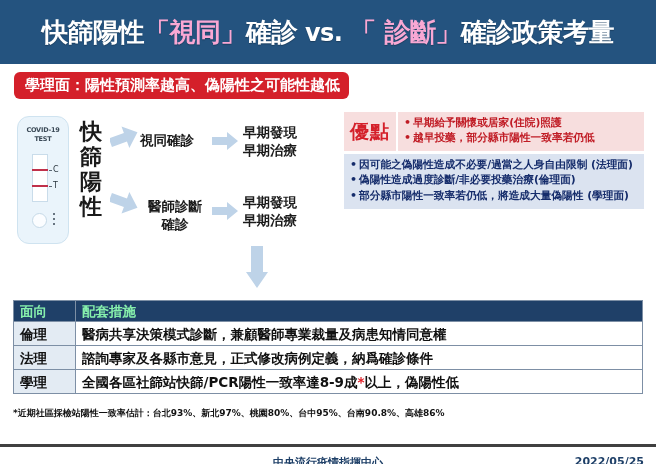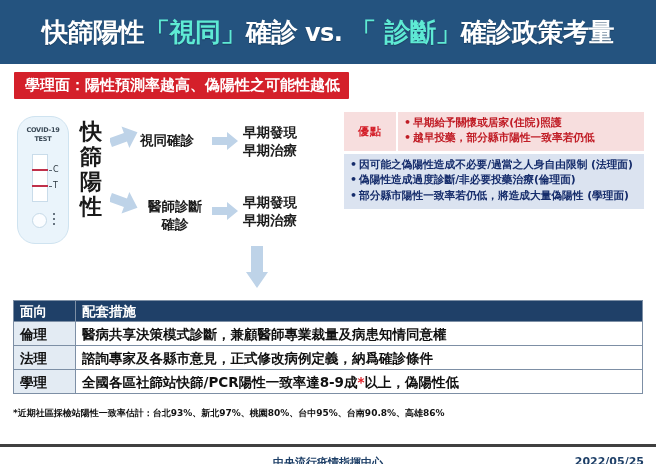--- a/index.html
+++ b/index.html
@@ -15,46 +15,46 @@
   .titlebar {
     position: absolute; left: 0; top: 0; width: 656px; height: 64px;
     background: #24537f;
     display: flex; align-items: center; justify-content: center;
   }
   .title {
     font-size: 26px; font-weight: bold; color: #ffffff;
     letter-spacing: -0.5px; white-space: nowrap;
     text-shadow: 0 1px 1px rgba(0,0,0,.25);
   }
-  .title .hl { color: #5eead4; }
+  .title .hl { color: #f9a8d4; }
   .title .vs { color: #ffffff; font-size: 24px; }
 
   
   .subband-wrap {
     position: absolute; left: 0; top: 64px; width: 656px; height: 42px;
     background: #ffffff;
   }
   .subband {
     position: absolute; left: 14px; top: 8px; height: 27px;
     background: #d4202a;
     display: flex; align-items: center;
     padding: 0 9px 0 11px;
-    border-radius: 1px;
+    border-radius: 6px;
   }
   .subband-text {
     color: #ffffff; font-size: 15px; font-weight: bold; white-space: nowrap;
     letter-spacing: 0px;
   }
 
   
   .diagram { position: absolute; left: 0; top: 106px; width: 336px; height: 186px; }
 
   .kit {
     position: absolute; left: 17px; top: 10px; width: 52px; height: 128px;
-    background: #eaf4fb; border: 1px solid #cfe3f0; border-radius: 18px; padding-left: 26px;
+    background: #eaf4fb; border: 1px solid #cfe3f0; border-radius: 12px; padding-left: 26px;
   }
   .kit-label {
     position: absolute; left: 0; top: 9px; width: 100%;
     text-align: center; font-size: 6.5px; font-weight: bold; color: #3b4a57;
     line-height: 1.35; letter-spacing: -0.2px;
   }
   .kit-window {
     position: absolute; left: 14px; top: 37px; width: 16px; height: 48px;
     background: #ffffff; border: 1px solid #c9dcea;
   }
@@ -113,21 +113,21 @@
   .out-text.o1 { left: 243px; top: 18px; }
   .out-text.o2 { left: 243px; top: 88px; }
 
   
   .pc { position: absolute; left: 344px; top: 112px; width: 300px; }
   .pc-row { display: flex; align-items: stretch; }
   .pc-row.pros { background: #f7dede; }
   .pc-row.cons { background: #dbe3f0; margin-top: 3px; }
   .pc-key {
     width: 54px; flex: none; display: flex; align-items: center; justify-content: center;
-    font-size: 11px; font-weight: bold; letter-spacing: 1px;
+    font-size: 19px; font-weight: bold; letter-spacing: 1px;
     border-right: 2px solid #ffffff;
   }
   .pc-row.pros .pc-key { color: #d4202a; }
   .pc-row.cons .pc-key { color: #152c6b; }
   .pc-val { flex: 1; padding: 4px 4px 5px 6px; }
   .pc-item {
     display: flex; font-size: 10.7px; font-weight: bold; line-height: 1.32;
     margin-bottom: 1px;
   }
   .pc-item .bullet { flex: none; width: 9px; font-size: 11px; line-height: 1.25; }
@@ -136,21 +136,21 @@
 
   
   .tbl {
     position: absolute; left: 13px; top: 300px; width: 630px;
     border-collapse: collapse; table-layout: fixed;
   }
   .tbl th, .tbl td {
     border: 1px solid #7d8fa5; padding: 2px 6px; font-weight: bold;
     font-size: 13.5px; text-align: left; line-height: 1.2;
   }
-  .tbl thead th { background: #1f4068; color: #ffffff; height: 16px; }
+  .tbl thead th { background: #1f4068; color: #86efac; height: 16px; }
   .tbl .c1 { width: 62px; }
   .tbl tbody td { height: 24px; color: #111111; background: #ffffff; }
   .tbl tbody td.c1 { background: #e3ebf3; }
   .tbl .star { color: #e01b24; }
 
   
   .footnote {
     position: absolute; left: 13px; top: 408px; width: 630px;
     font-size: 9px; font-weight: bold; color: #111111; line-height: 1.2;
     white-space: nowrap;

